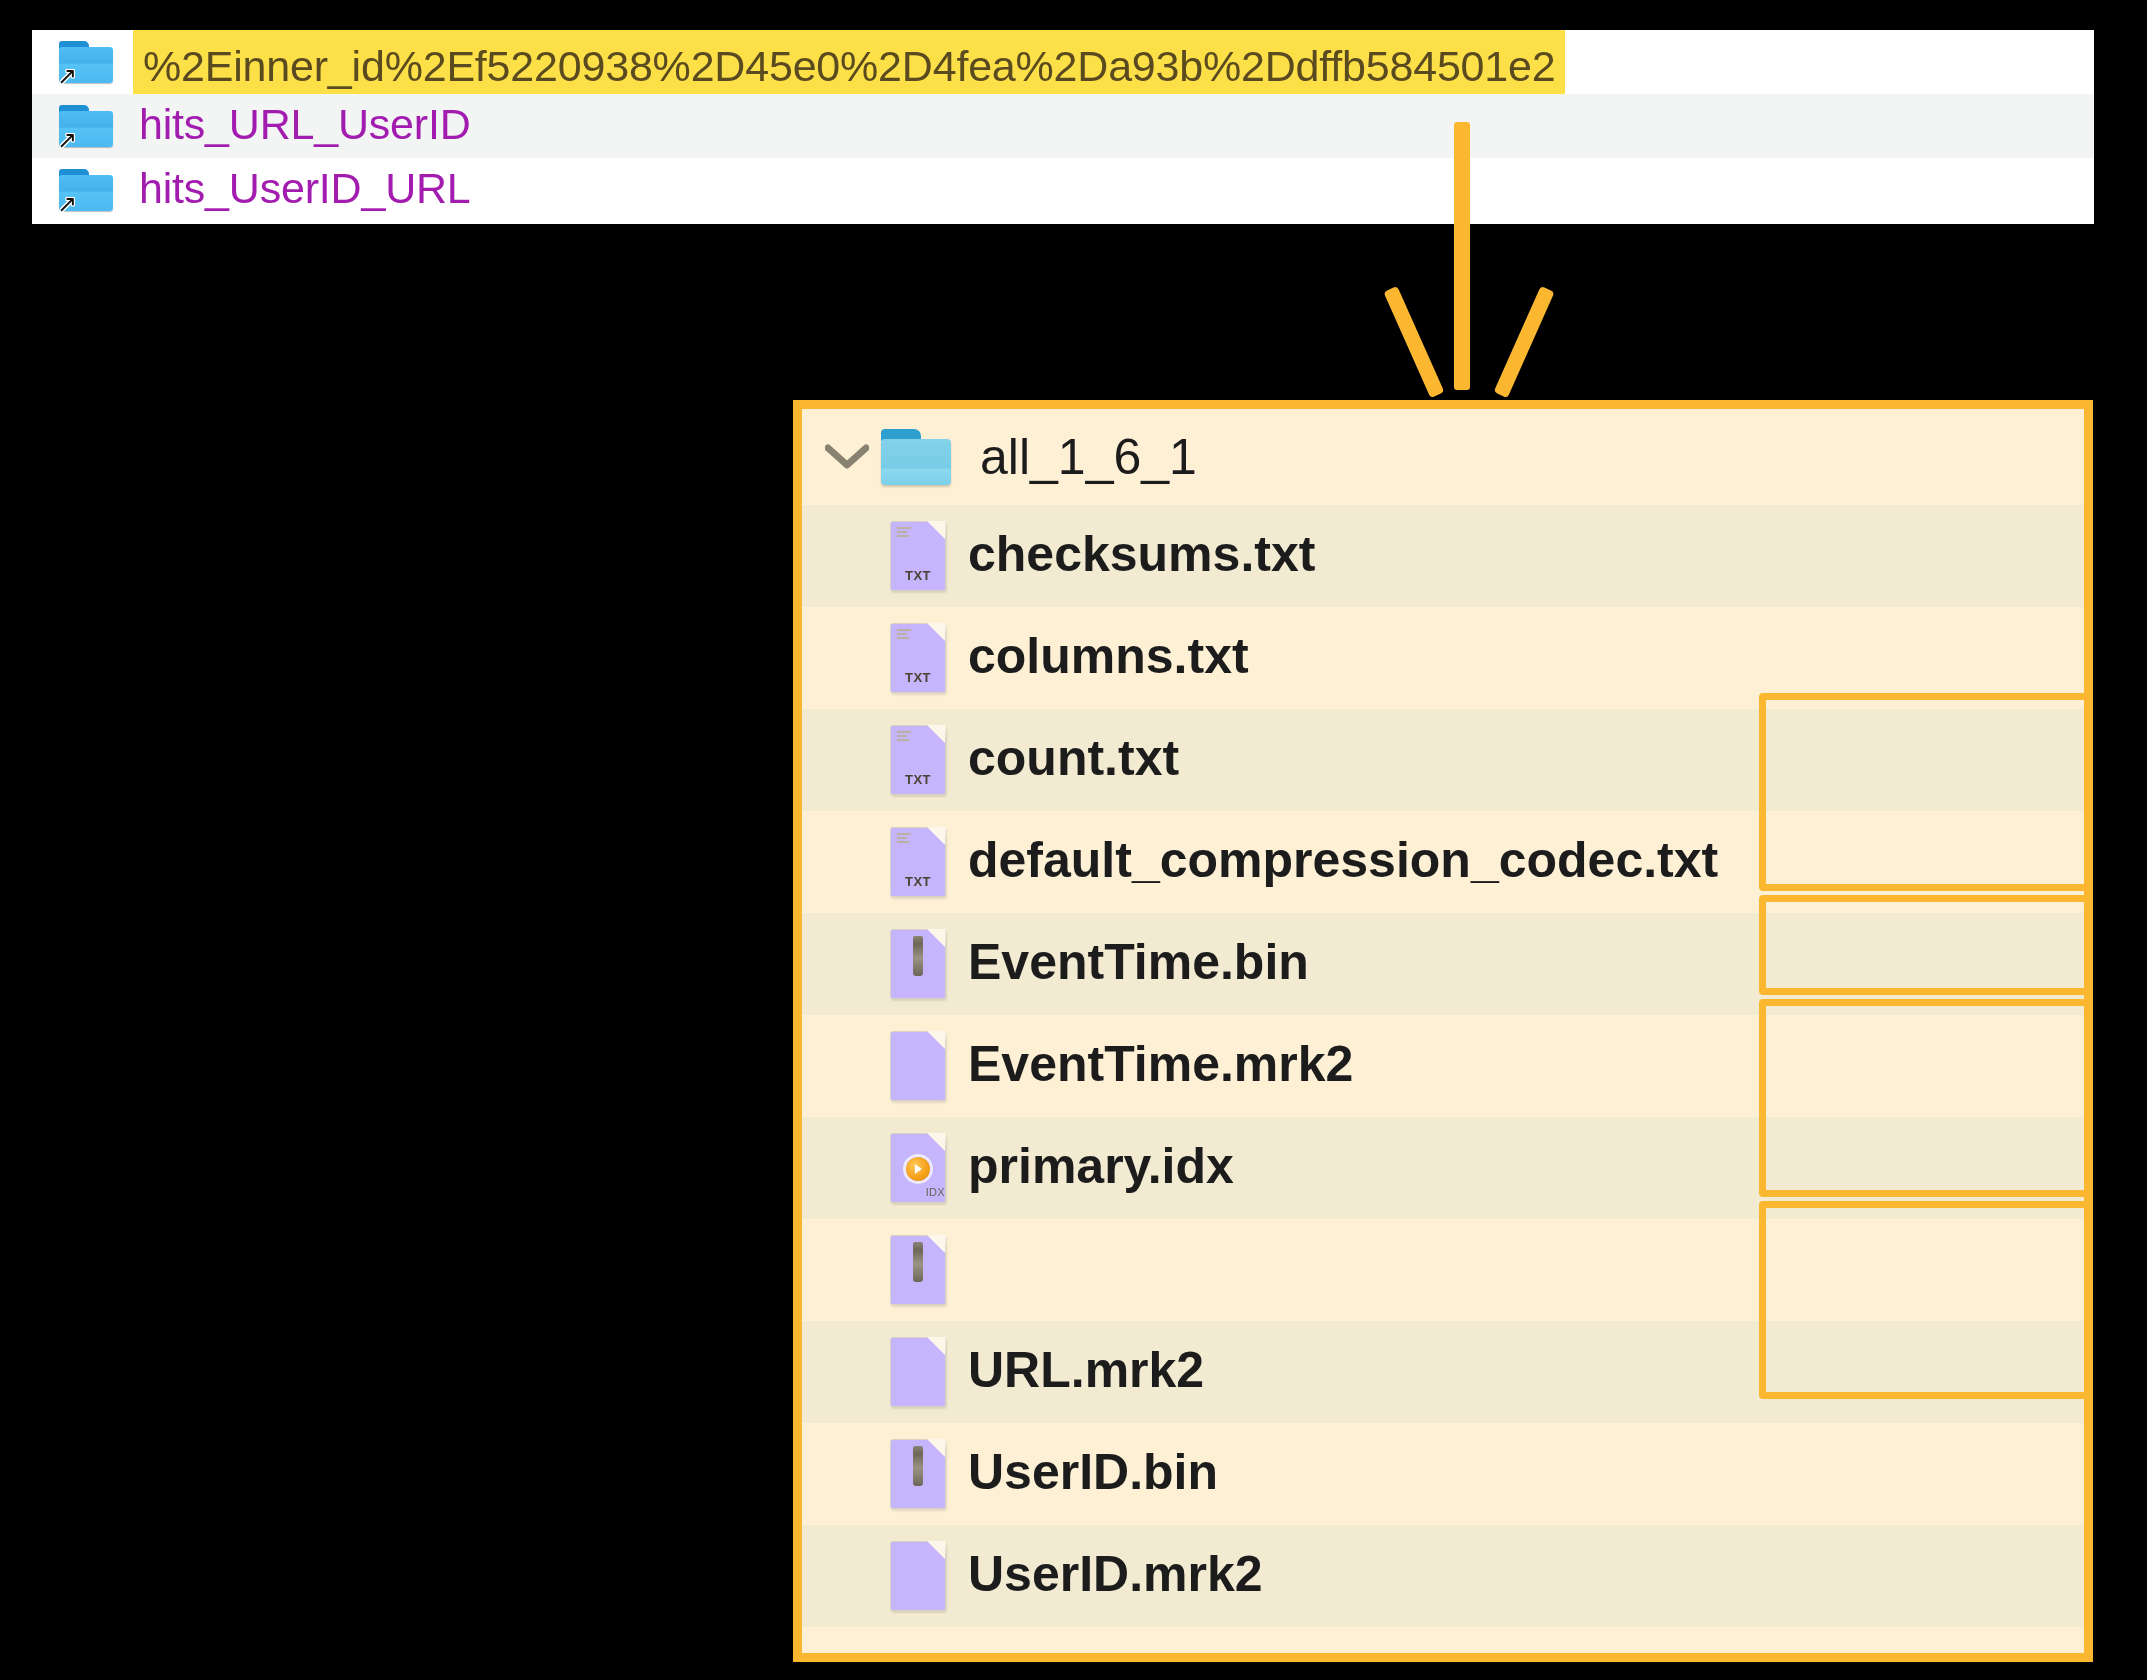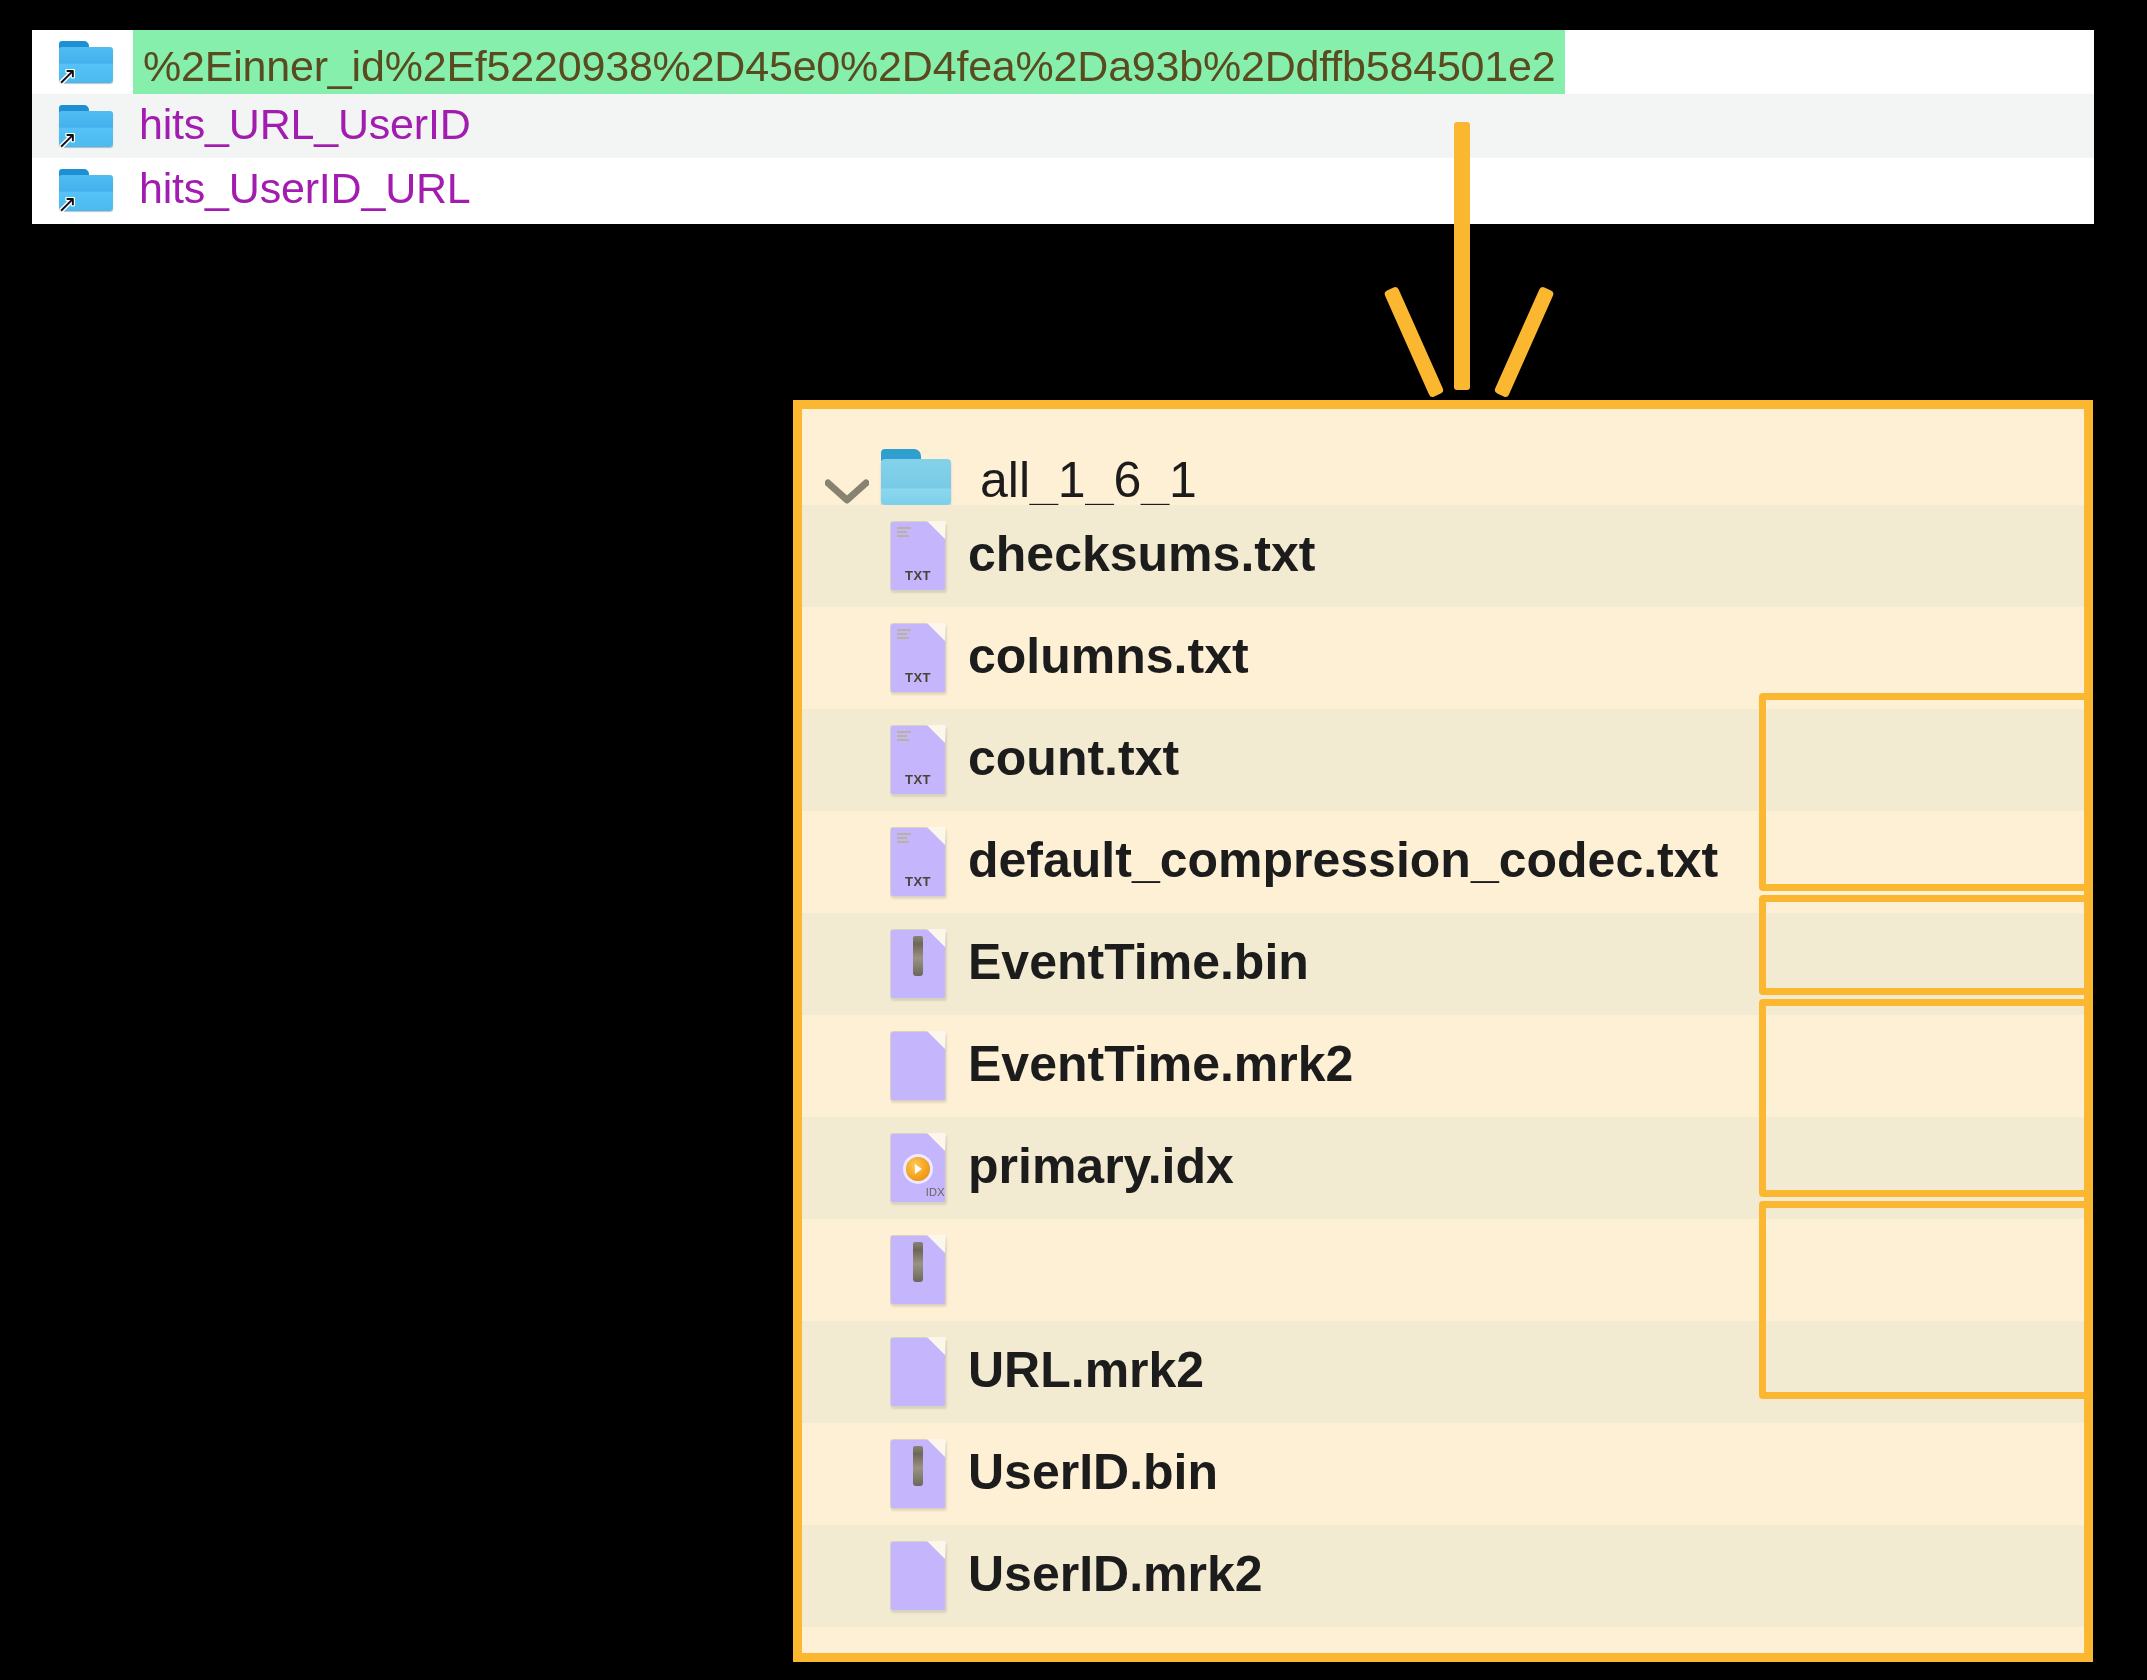--- a/index.html
+++ b/index.html
@@ -74,21 +74,21 @@
   }
   .top-label {
     font-size: 43px;
     color: #a21caf;
     letter-spacing: -0.2px;
     white-space: nowrap;
     padding: 4px 6px 8px 6px;
     line-height: 1;
   }
   .top-label.hl {
-    background: #86efac;
+    background: #fde047;
     color: #5a4a20;
     padding: 21px 10px 12px 10px;
   }
 
   
   .arrow-wrap {
     position: absolute;
     left: 1408px;
     top: 122px;
     width: 120px;
@@ -122,21 +122,21 @@
     width: 1300px;
     height: 1262px;
     box-sizing: border-box;
     border: 9px solid #fcb731;
     background: #fdf0d5;
     overflow: hidden;
   }
 
   .folder-row {
     display: flex;
-    align-items: flex-end;
+    align-items: center;
     height: 96px;
     padding-left: 22px;
     box-sizing: border-box;
   }
   .chevron {
     width: 46px;
     flex: 0 0 auto;
     font-size: 0;
     margin-right: 10px;
     display: flex;

